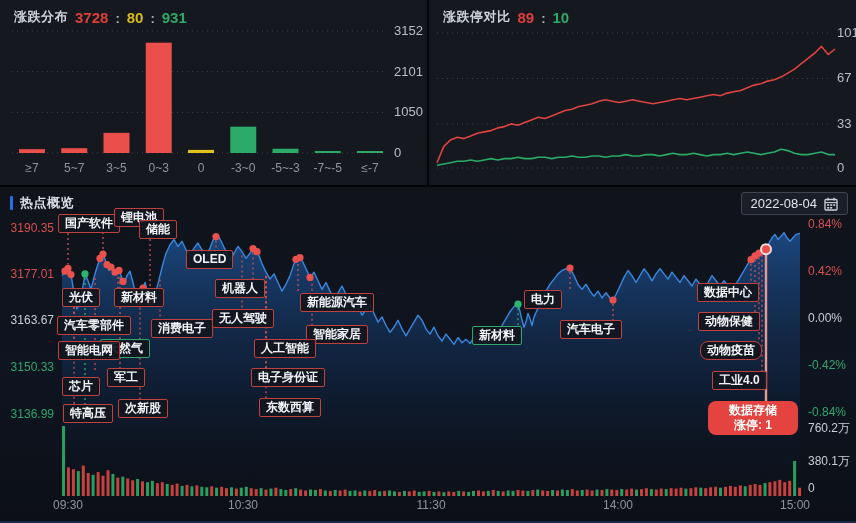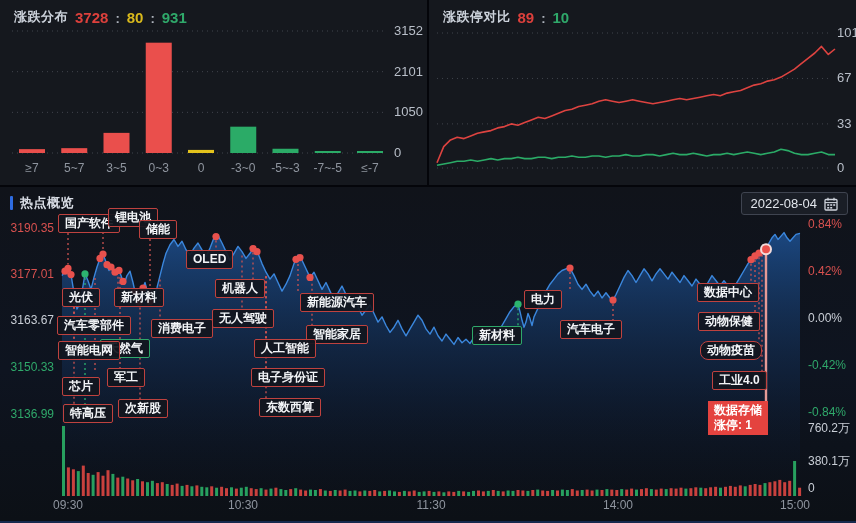--- a/index.html
+++ b/index.html
@@ -22,21 +22,21 @@
   .accent-bar{display:inline-block;width:3px;height:14px;background:#2e6ce2;border-radius:1px;}
   .hot-title{font-size:13px;color:#d9dde5;font-weight:600;letter-spacing:.5px;}
   .date-box{position:absolute;top:5px;right:8px;display:flex;align-items:center;gap:7px;
     border:1px solid #3f4450;background:#1a1e26;border-radius:3px;padding:3px 9px;z-index:6;
     font-size:13px;color:#e2e6ec;cursor:pointer;}
   .ann{position:absolute;box-sizing:border-box;background:rgba(18,22,30,.92);border:1px solid #bf423f;
     color:#f3f5f8;font-size:12px;font-weight:700;line-height:17px;height:19px;padding:0 6px;
     white-space:nowrap;border-radius:2px;z-index:4;cursor:pointer;}
   .ann.g{border-color:#2fa86a;}
   .hl-box{position:absolute;background:#e4433f;color:#fff;font-size:12px;font-weight:700;
-    line-height:15px;padding:2px 6px;border-radius:0;z-index:5;cursor:pointer;}
+    text-align:center;line-height:15px;padding:2px 21px;border-radius:8px;z-index:5;cursor:pointer;}
   svg{display:block;}
 </style>
 </head>
 <body>
 
 <div class="app">
 
   <div class="top-row">
     <section class="panel panel-dist">
       <div class="ph">
@@ -361,21 +361,21 @@
             <circle cx="518" cy="117.2" r="3.6" fill="#2cb56f"></circle>
             <circle cx="570" cy="81.1" r="3.6" fill="#e8514d"></circle>
             <circle cx="613" cy="113.1" r="3.6" fill="#e8514d"></circle>
             <circle cx="751" cy="72.7" r="3.6" fill="#e8514d"></circle>
             <circle cx="755" cy="68.9" r="3.6" fill="#e8514d"></circle>
             <circle cx="759" cy="66.2" r="3.6" fill="#e8514d"></circle>
           </g>
           <circle cx="766" cy="62.2" r="5" fill="#e8514d" stroke="#f2dcdb" stroke-width="2"></circle>
         </svg>
         <div class="ann" style="left: 58px; top: 27px;">国产软件</div>
-        <div class="ann" style="left: 108px; top: 21px;">锂电池</div>
+        <div class="ann" style="left: 114px; top: 21px;">锂电池</div>
         <div class="ann" style="left: 139px; top: 33px;">储能</div>
         <div class="ann" style="left: 186px; top: 63px;">OLED</div>
         <div class="ann" style="left: 215px; top: 92px;">机器人</div>
         <div class="ann" style="left: 212px; top: 122px;">无人驾驶</div>
         <div class="ann" style="left: 300px; top: 106px;">新能源汽车</div>
         <div class="ann" style="left: 306px; top: 138px;">智能家居</div>
         <div class="ann" style="left: 254px; top: 152px;">人工智能</div>
         <div class="ann" style="left: 251px; top: 181px;">电子身份证</div>
         <div class="ann" style="left: 259px; top: 211px;">东数西算</div>
         <div class="ann" style="left: 62px; top: 101px;">光伏</div>

